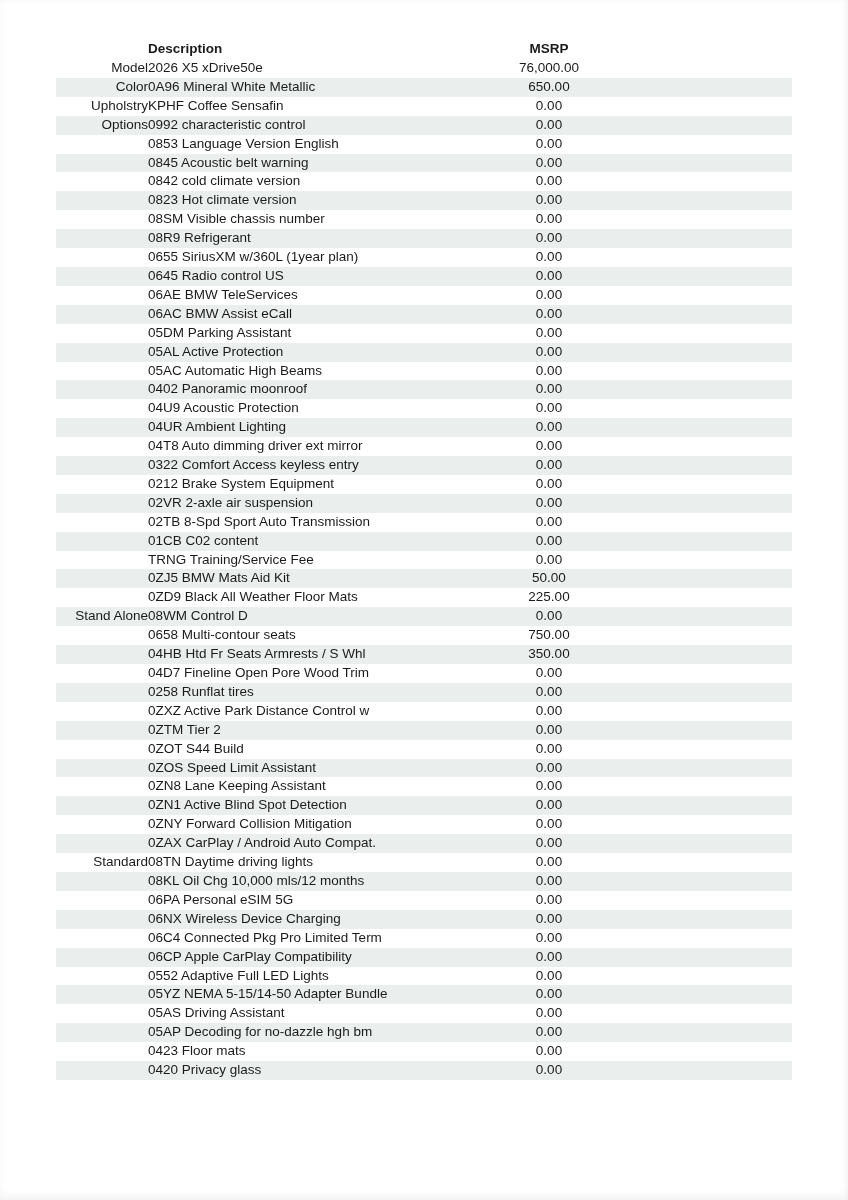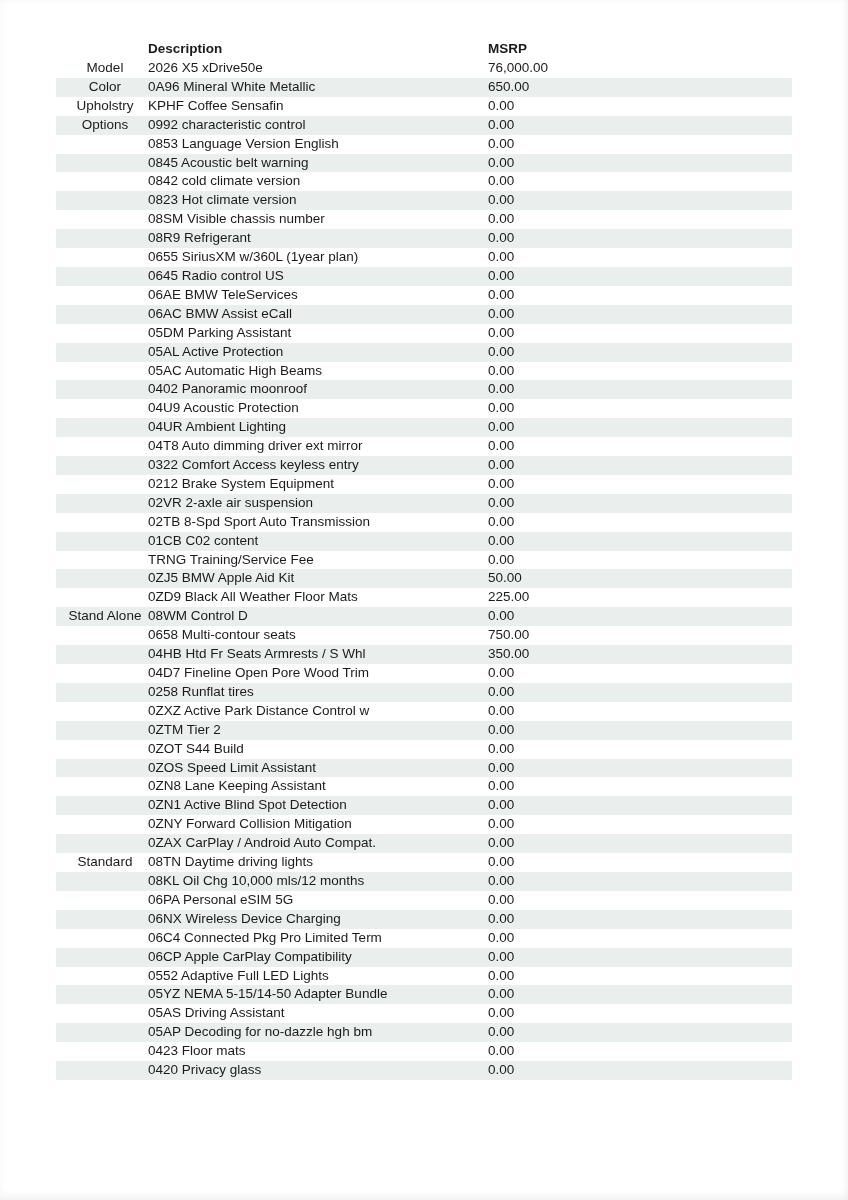--- a/index.html
+++ b/index.html
@@ -32,23 +32,23 @@
   th, td {
     font-size: 13.5px;
     height: 18.9px;
     line-height: 18.9px;
     padding: 0;
     vertical-align: middle;
     white-space: nowrap;
     overflow: hidden;
   }
   thead th { font-weight: bold; height: 20px; line-height: 20px; }
-  th.cat, td.cat { text-align: center; padding-left: 6px; }
+  th.cat, td.cat { text-align: right; padding-left: 6px; }
   th.desc, td.desc { text-align: left; }
-  th.msrp, td.msrp { text-align: left; }
+  th.msrp, td.msrp { text-align: center; }
   tbody tr:nth-child(even) td { background: var(--stripe, #eaeeec); }
 </style>
 </head>
 <body>
 
 <div class="page">
   <table class="pricing">
     <colgroup>
       <col class="c-cat">
         <col class="c-desc">
@@ -221,21 +221,21 @@
           <td class="fill"></td>
         </tr>
         <tr>
           <td class="cat"></td>
           <td class="desc">TRNG Training/Service Fee</td>
           <td class="msrp">0.00</td>
           <td class="fill"></td>
         </tr>
         <tr>
           <td class="cat"></td>
-          <td class="desc">0ZJ5 BMW Apple Aid Kit</td>
+          <td class="desc">0ZJ5 BMW Mats Aid Kit</td>
           <td class="msrp">50.00</td>
           <td class="fill"></td>
         </tr>
         <tr>
           <td class="cat"></td>
           <td class="desc">0ZD9 Black All Weather Floor Mats</td>
           <td class="msrp">225.00</td>
           <td class="fill"></td>
         </tr>
         <tr>

